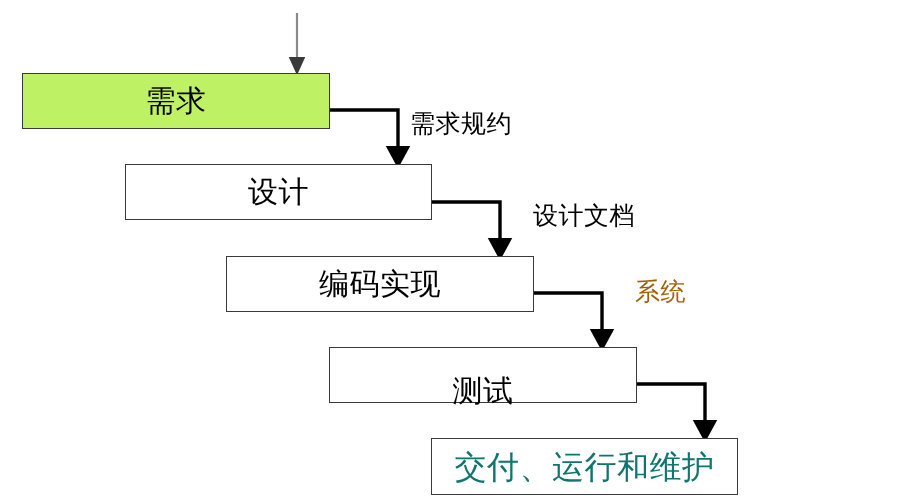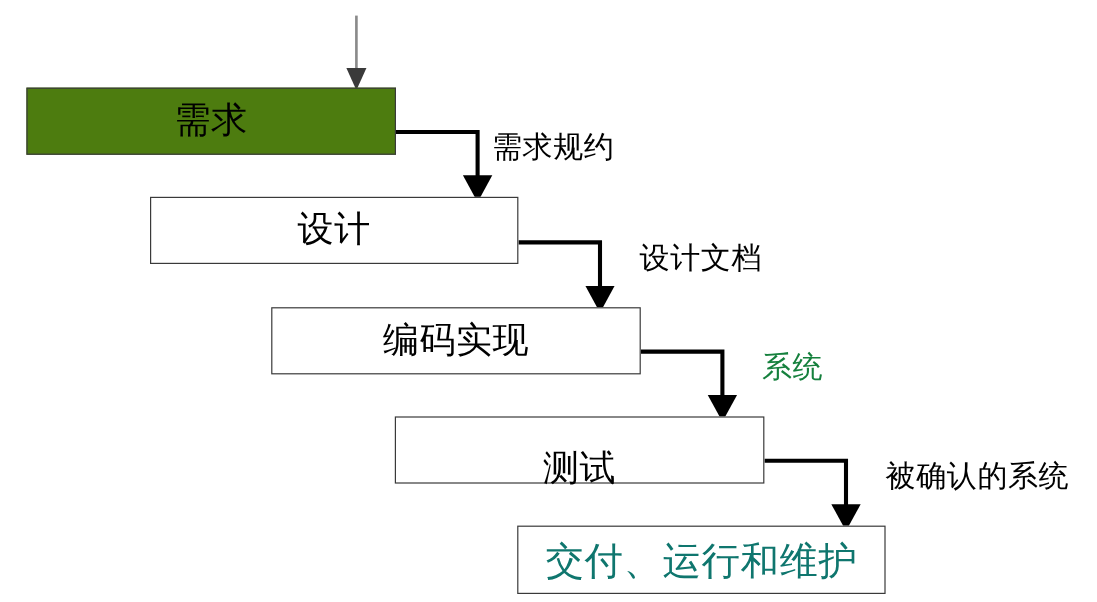--- a/index.html
+++ b/index.html
@@ -83,21 +83,21 @@
 
     <g>
       <polyline id="conn-2" points="534,293 602,293 602,340" fill="none" stroke="#000000" stroke-width="3.4" stroke-linejoin="miter" stroke-linecap="butt" marker-end="url(#arrow-black)"></polyline>
     </g>
 
     <g>
       <polyline id="conn-3" points="637,384 705,384 705,431" fill="none" stroke="#000000" stroke-width="3.4" stroke-linejoin="miter" stroke-linecap="butt" marker-end="url(#arrow-black)"></polyline>
     </g>
   </svg>
 
-  <div class="stage-box" id="stage-box-0" style="left: 22px; top: 73px; width: 308px; height: 56px; border-color: rgb(58, 58, 58); background: #4d7c0f; text-align: right;">
+  <div class="stage-box" id="stage-box-0" style="left: 22px; top: 73px; width: 308px; height: 56px; border-color: rgb(58, 58, 58); background: #bef264; text-align: right;">
     <span class="stage-label" id="stage-label-0" style="font-size: 30px; color: rgb(0, 0, 0);">需求</span>
   </div>
 
   <div class="stage-box" id="stage-box-2" style="left: 226px; top: 256px; width: 308px; height: 56px; border-color: rgb(58, 58, 58); background: rgb(255, 255, 255);">
     <span class="stage-label" id="stage-label-2" style="font-size: 30px; color: rgb(0, 0, 0);">编码实现</span>
   </div>
 
   <div class="stage-box" id="stage-box-1" style="left: 125px; top: 164px; width: 307px; height: 56px; border-color: rgb(58, 58, 58); background: rgb(255, 255, 255);">
     <span class="stage-label" id="stage-label-1" style="font-size: 30px; color: rgb(0, 0, 0);">设计</span>
   </div>
@@ -107,17 +107,16 @@
   </div>
 
   <div class="stage-box" id="stage-box-4" style="left: 431px; top: 438px; width: 307px; height: 57px; border-color: rgb(58, 58, 58); background: rgb(255, 255, 255);">
     <span class="stage-label" id="stage-label-4" style="font-size: 32px; color: #0f766e;">交付、运行和维护</span>
   </div>
 
   <div class="flow-label" id="flow-label-1" style="left: 533px; top: 203px; color: rgb(0, 0, 0);">设计文档</div>
 
   <div class="flow-label" id="flow-label-0" style="left: 410px; top: 111px; color: rgb(0, 0, 0);">需求规约</div>
 
-  <div class="flow-label" id="flow-label-2" style="left: 635px; top: 294px; color: #15803d;">系统</div>
+  <div class="flow-label" id="flow-label-2" style="left: 635px; top: 281px; color: #a16207; font-family: Liberation Mono, monospace;">系统</div>
 
-  <div class="flow-label" id="flow-label-3" style="left: 738px; top: 385px; color: rgb(0, 0, 0);">被确认的系统</div>
 
 </div>
 
 </body></html>

